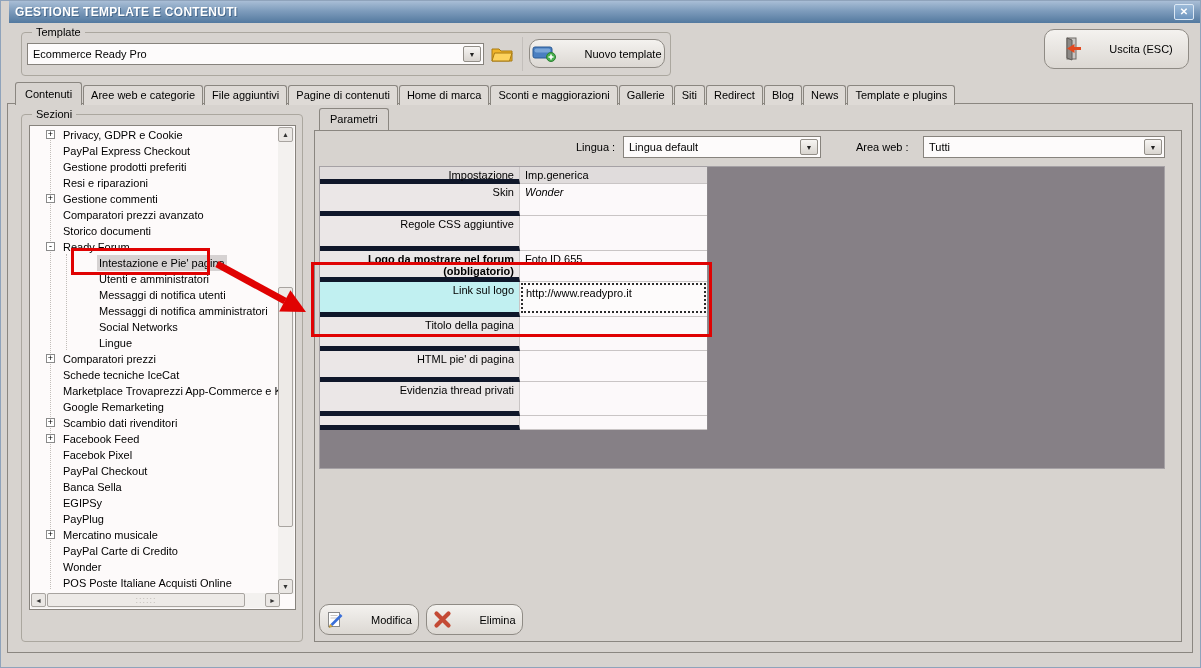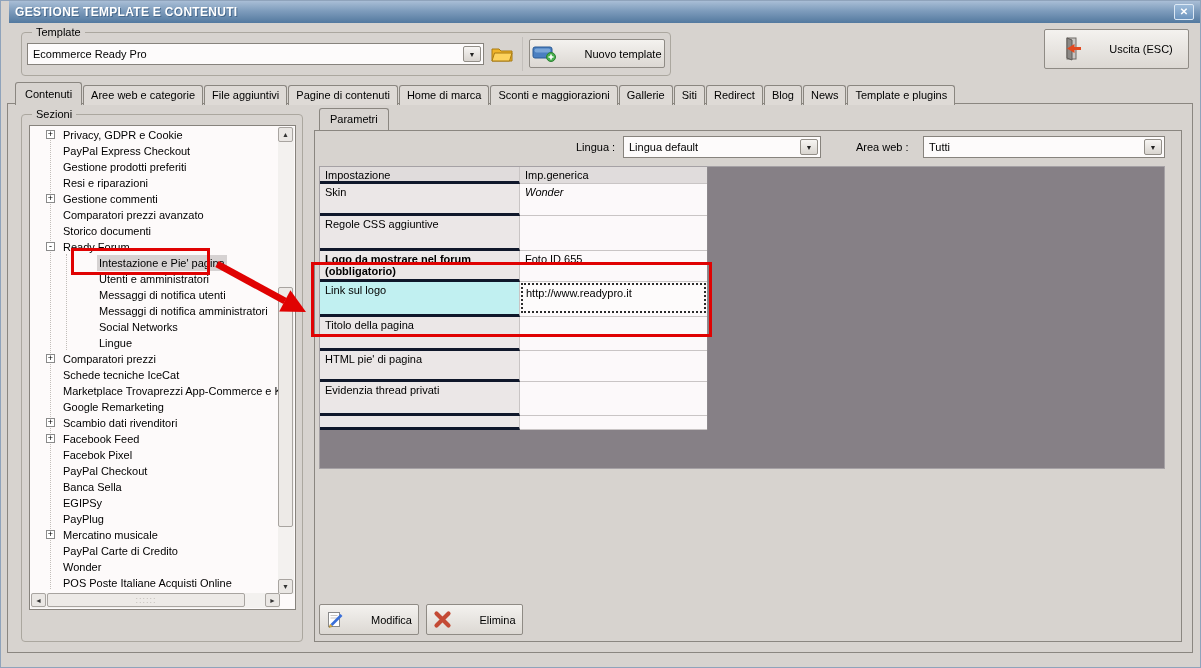--- a/index.html
+++ b/index.html
@@ -21,21 +21,21 @@
   .groupbox{position:absolute;border:1px solid #aba79f;border-radius:4px;}
   .gb-label{position:absolute;top:-7px;left:10px;background:#d7d3cf;padding:0 4px;}
   
   .combo{position:absolute;background:#fdfbfb;border:1px solid #87837d;display:flex;align-items:center;}
   .combo .ctext{flex:1;padding:1px 5px;white-space:nowrap;overflow:hidden;}
   .combo .cbtn{width:18px;height:16px;margin:2px;background:linear-gradient(#f7f5f3,#d9d5d0);
     border:1px solid #928e88;border-radius:2px;font-size:7px;color:#222;
     display:flex;align-items:center;justify-content:center;}
   
   .btn{position:absolute;display:flex;align-items:center;justify-content:center;gap:27px;
-    background:linear-gradient(#f4f2ef,#dcd8d3);border:1px solid #8f8b85;border-radius:2px;cursor:default;}
+    background:linear-gradient(#f4f2ef,#dcd8d3);border:1px solid #8f8b85;border-radius:10px;cursor:default;}
   .flatbtn{position:absolute;display:flex;align-items:center;justify-content:center;cursor:default;}
   
   .tabstrip{position:absolute;left:14px;top:81px;height:23px;display:flex;align-items:flex-end;z-index:5;}
   .tab{height:20px;line-height:19px;padding:0 7px;background:#dedad6;border:1px solid #8a8680;
     border-bottom:none;border-radius:3px 3px 0 0;margin-right:1px;white-space:nowrap;}
   .tab.active{height:23px;line-height:23px;background:#d7d3cf;padding:0 9px;position:relative;z-index:6;}
   .page{position:absolute;border:1px solid #8a8680;background:transparent;}
   .innertab{position:absolute;height:22px;line-height:21px;padding:0 10px;background:#d7d3cf;
     border:1px solid #8a8680;border-bottom:none;border-radius:3px 3px 0 0;z-index:6;}
   
@@ -52,21 +52,21 @@
   .vscroll{position:absolute;width:16px;background:#f3f1ef;}
   .hscroll{position:absolute;height:15px;background:#f3f1ef;}
   .sbtn{position:absolute;background:#eae7e4;border:1px solid #a8a4a0;border-radius:2px;
     font-size:7px;color:#333;display:flex;align-items:center;justify-content:center;}
   .sthumb{position:absolute;background:#edeae7;border:1px solid #a8a4a0;border-radius:2px;
     display:flex;align-items:center;justify-content:center;color:#c0bcb8;font-size:9px;letter-spacing:1px;}
   
   .gridwrap{position:absolute;left:318px;top:165px;width:846px;height:303px;background:#868086;border:1px solid #a5a1a5;}
   .ptable{position:absolute;left:0;top:0;width:388px;border-right:1px solid #8d898d;}
   .prow{display:flex;}
-  .pcell-l{width:200px;background:#ebe7e7;border-right:1px solid #c9c5c5;border-bottom:3px solid #0f172a;padding:2px 5px;line-height:12px;}
+  .pcell-l{width:200px;background:#ebe7e7;border-right:1px solid #c9c5c5;border-bottom:5px solid #0f172a;padding:2px 5px;line-height:12px;text-align:right;}
   .pcell-v{width:187px;background:#fcf9fa;border-bottom:1px solid #c9c5c5;padding:2px 5px;line-height:12px;}
   .prow.header .pcell-l,.prow.header .pcell-v{background:#e0dcdc;}
   .pcell-l.cyan{background:#c1f0f1;}
   .bold{font-weight:bold;}
   .italic{font-style:italic;}
   .pcell-v.hasinput{padding:0;}
   .ants{margin:1px;height:30px;border:2px dotted #2b2b2b;background:#fdfbfb;padding:2px 3px;}
   
   .redbox{position:absolute;border:3px solid #e00202;z-index:40;pointer-events:none;}
   #arrow-overlay{position:absolute;left:0;top:0;z-index:41;pointer-events:none;}

